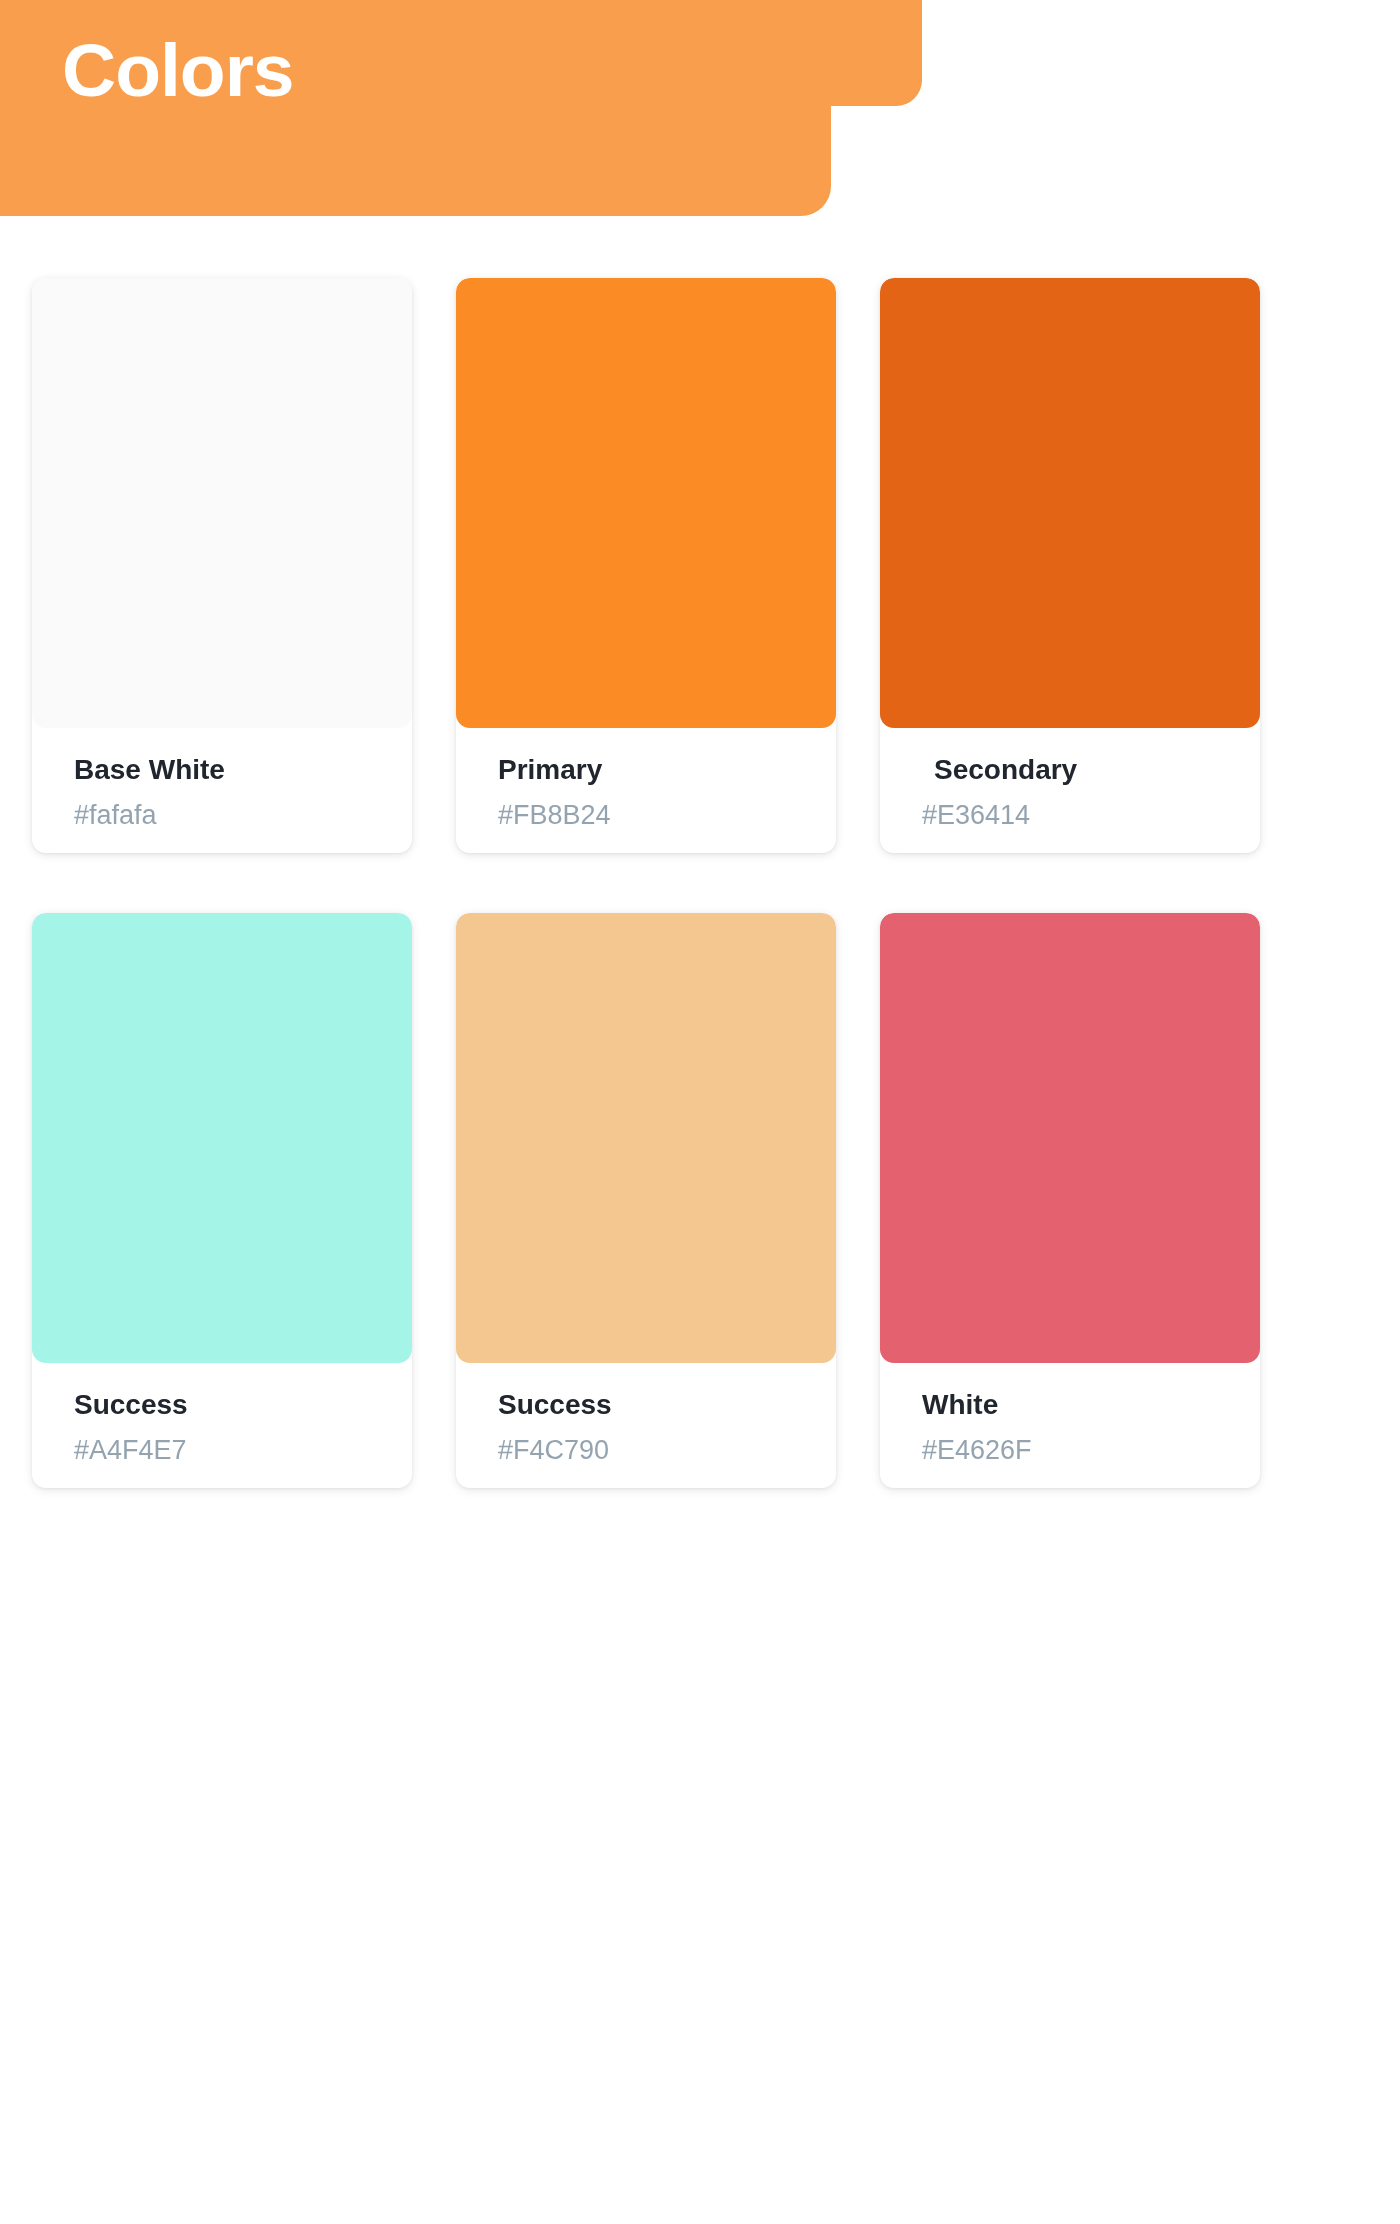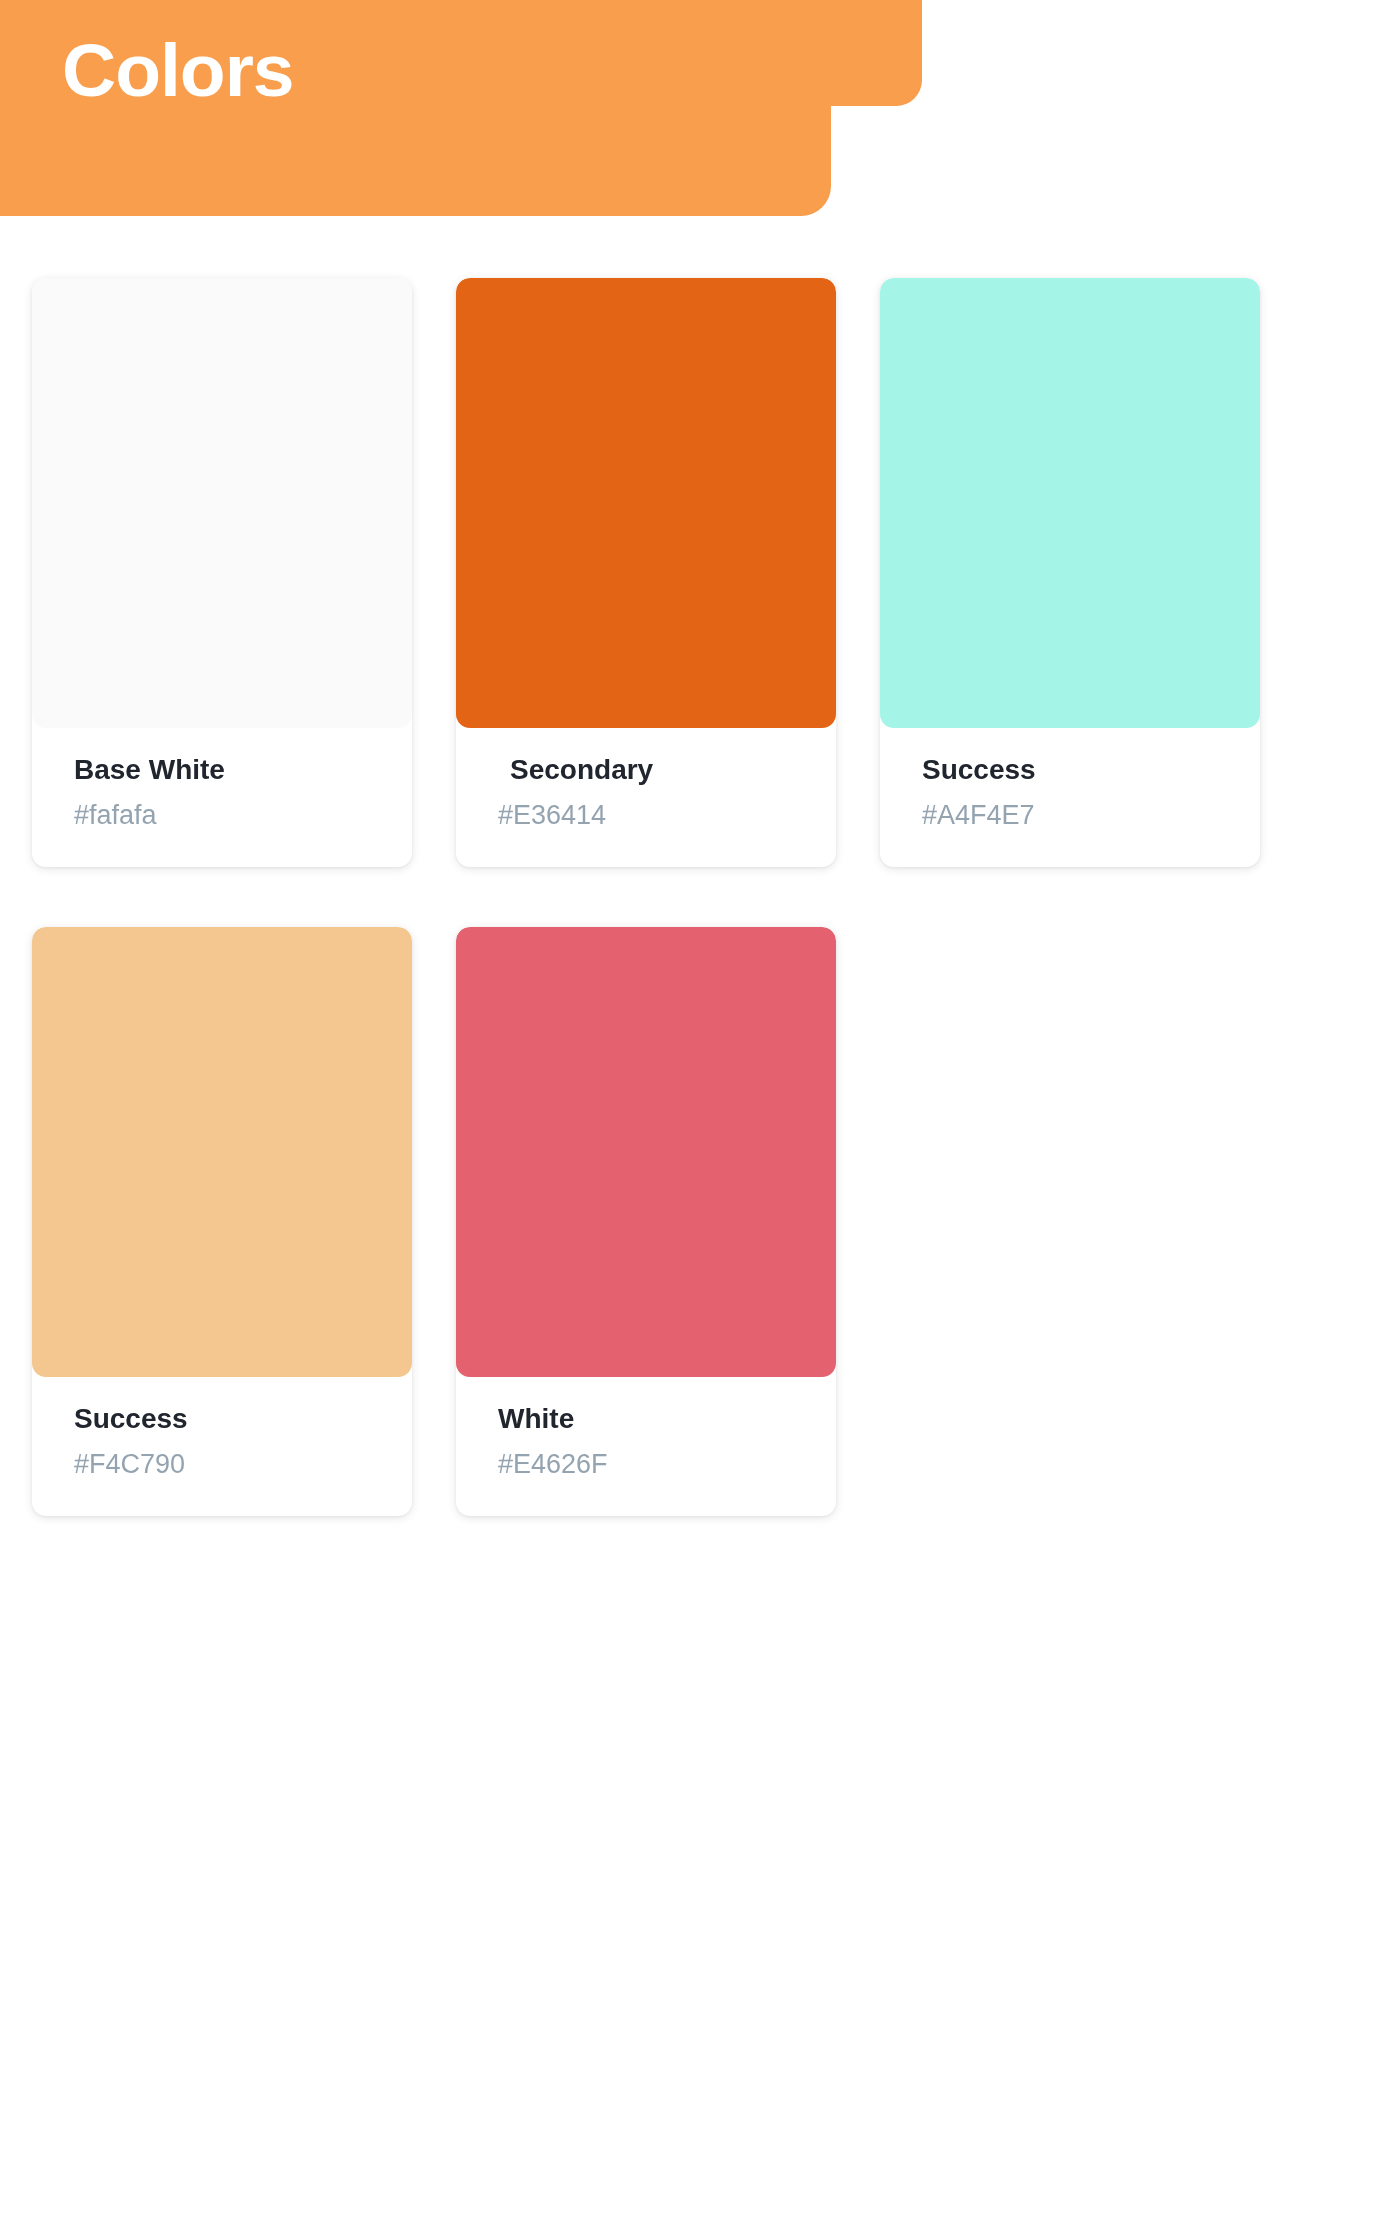--- a/index.html
+++ b/index.html
@@ -84,21 +84,21 @@
   }
 
   .swatch {
     display: block;
     width: 380px;
     height: 450px;
     border-radius: 14px;
   }
 
   .card-footer {
-    padding: 24px 42px 34px 42px;
+    padding: 24px 42px 20px 42px;
   }
 
   .color-name {
     font-size: 28px;
     font-weight: 700;
     color: #20252e;
     line-height: 1.25;
     white-space: nowrap;
   }
 
@@ -126,20 +126,27 @@
 
     <div class="color-card">
       <div class="swatch" style="background: rgb(250, 250, 250);"></div>
       <div class="card-footer">
         <div class="color-name" style="color: rgb(32, 37, 46);">Base White</div>
         <div class="color-hex" style="color: rgb(148, 163, 176);">#fafafa</div>
       </div>
     </div>
 
 
+    <div class="color-card">
+      <div class="swatch" style="background: rgb(251, 139, 36);"></div>
+      <div class="card-footer">
+        <div class="color-name" style="color: rgb(32, 37, 46);">Primary</div>
+        <div class="color-hex" style="color: rgb(148, 163, 176);">#FB8B24</div>
+      </div>
+    </div>
 
     <div class="color-card">
       <div class="swatch" style="background: rgb(227, 100, 20);"></div>
       <div class="card-footer">
         <div class="color-name" style="color: rgb(32, 37, 46); margin-left: 12px;">Secondary</div>
         <div class="color-hex" style="color: rgb(148, 163, 176);">#E36414</div>
       </div>
     </div>
 
     <div class="color-card">

